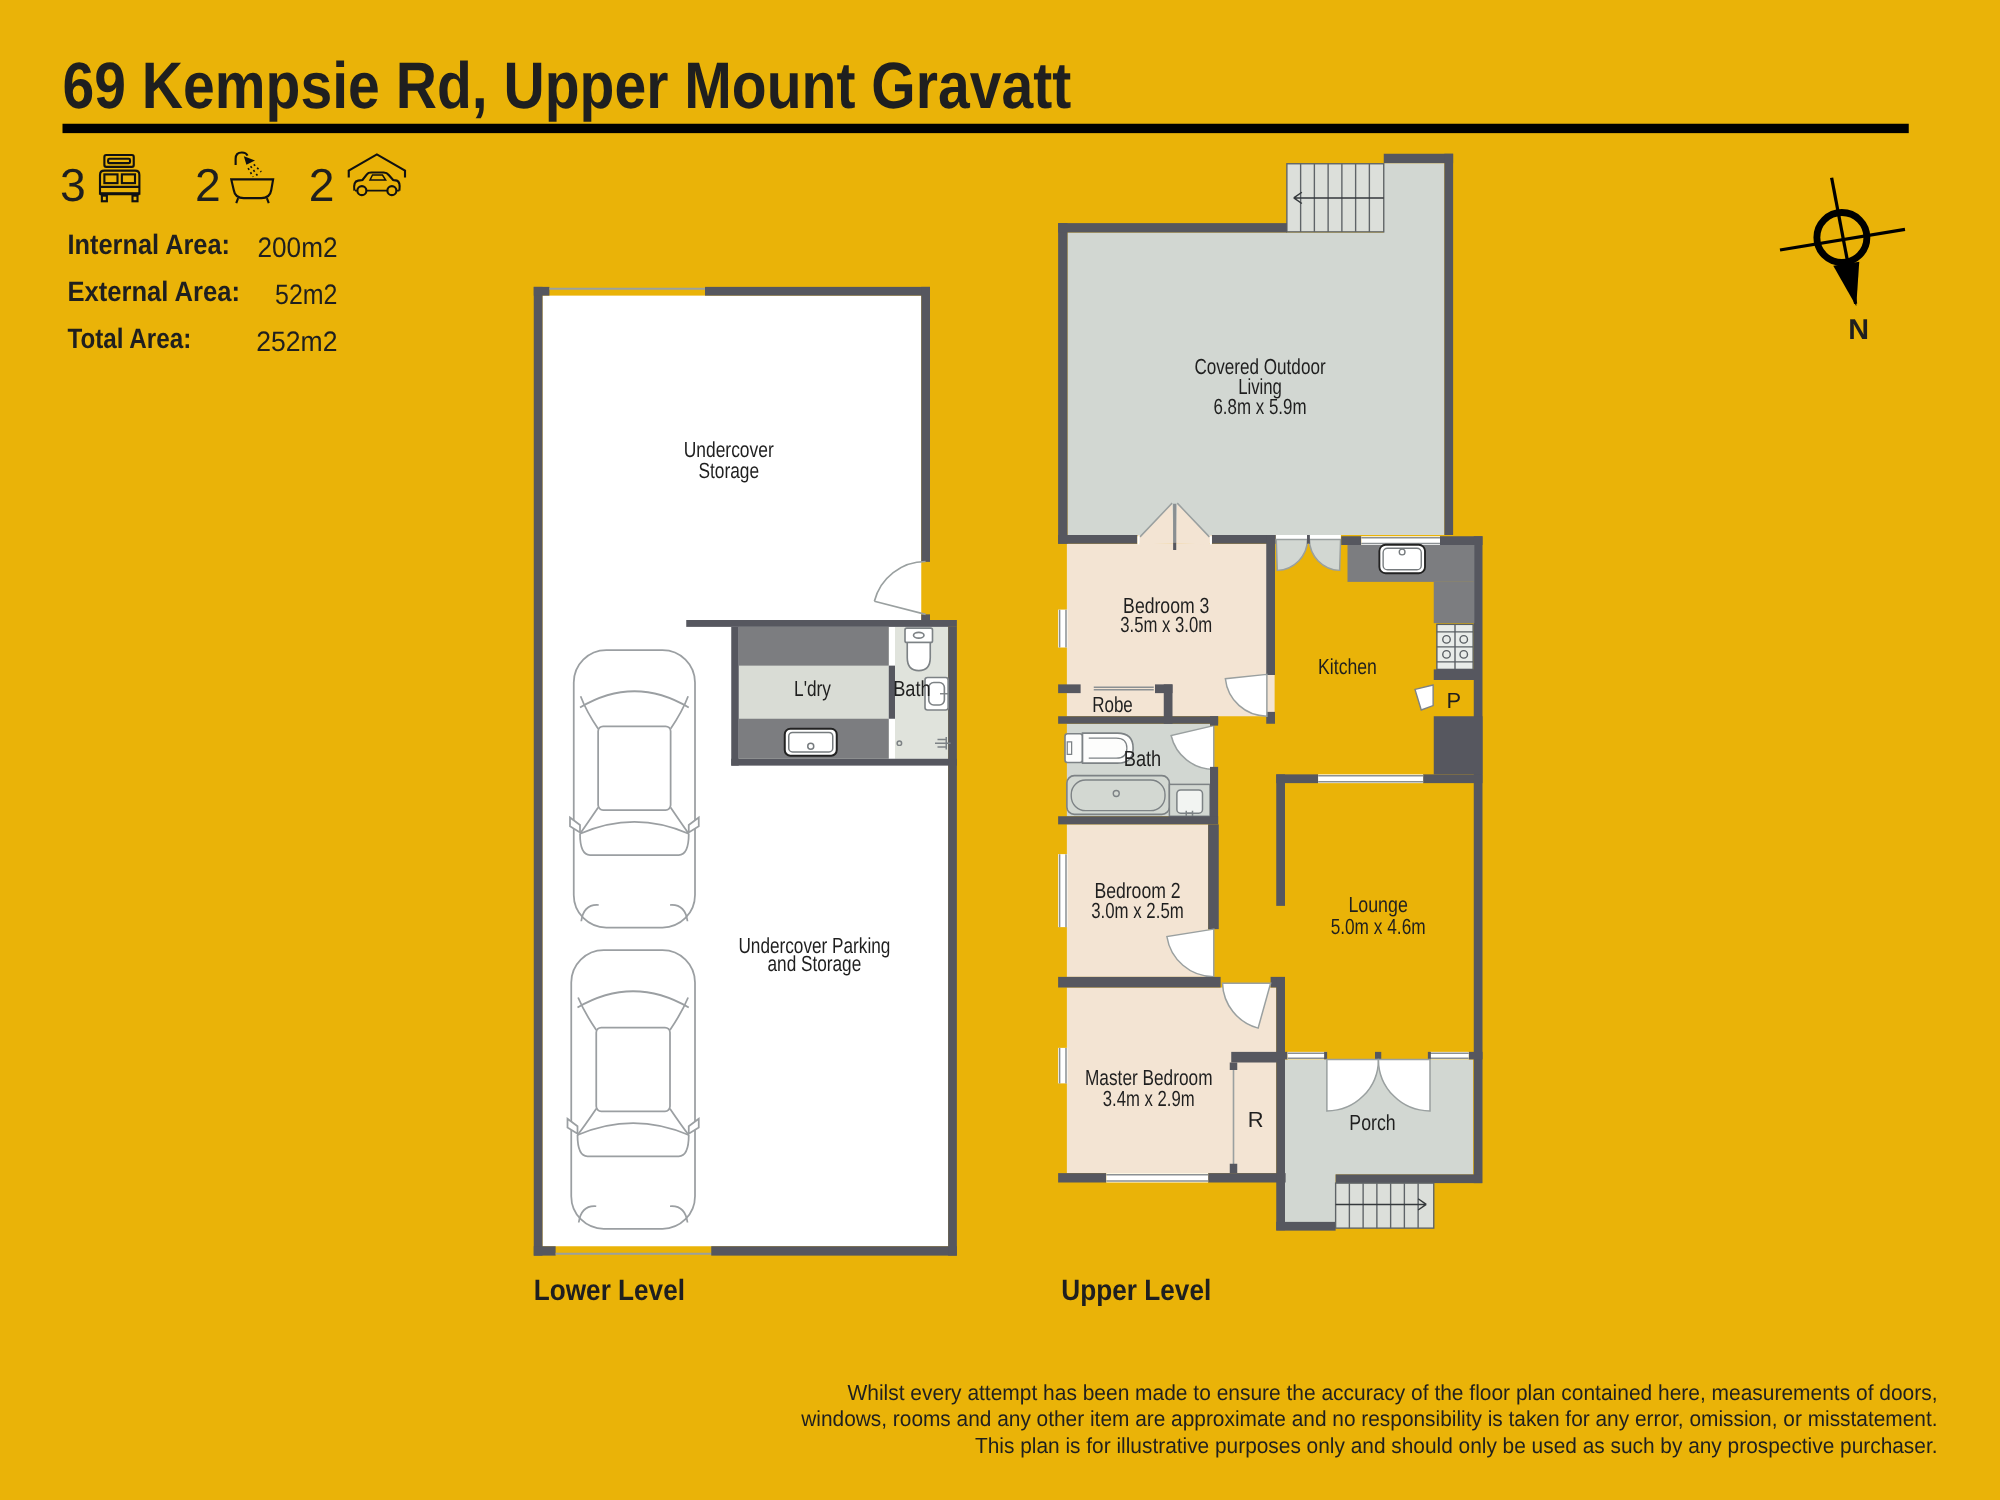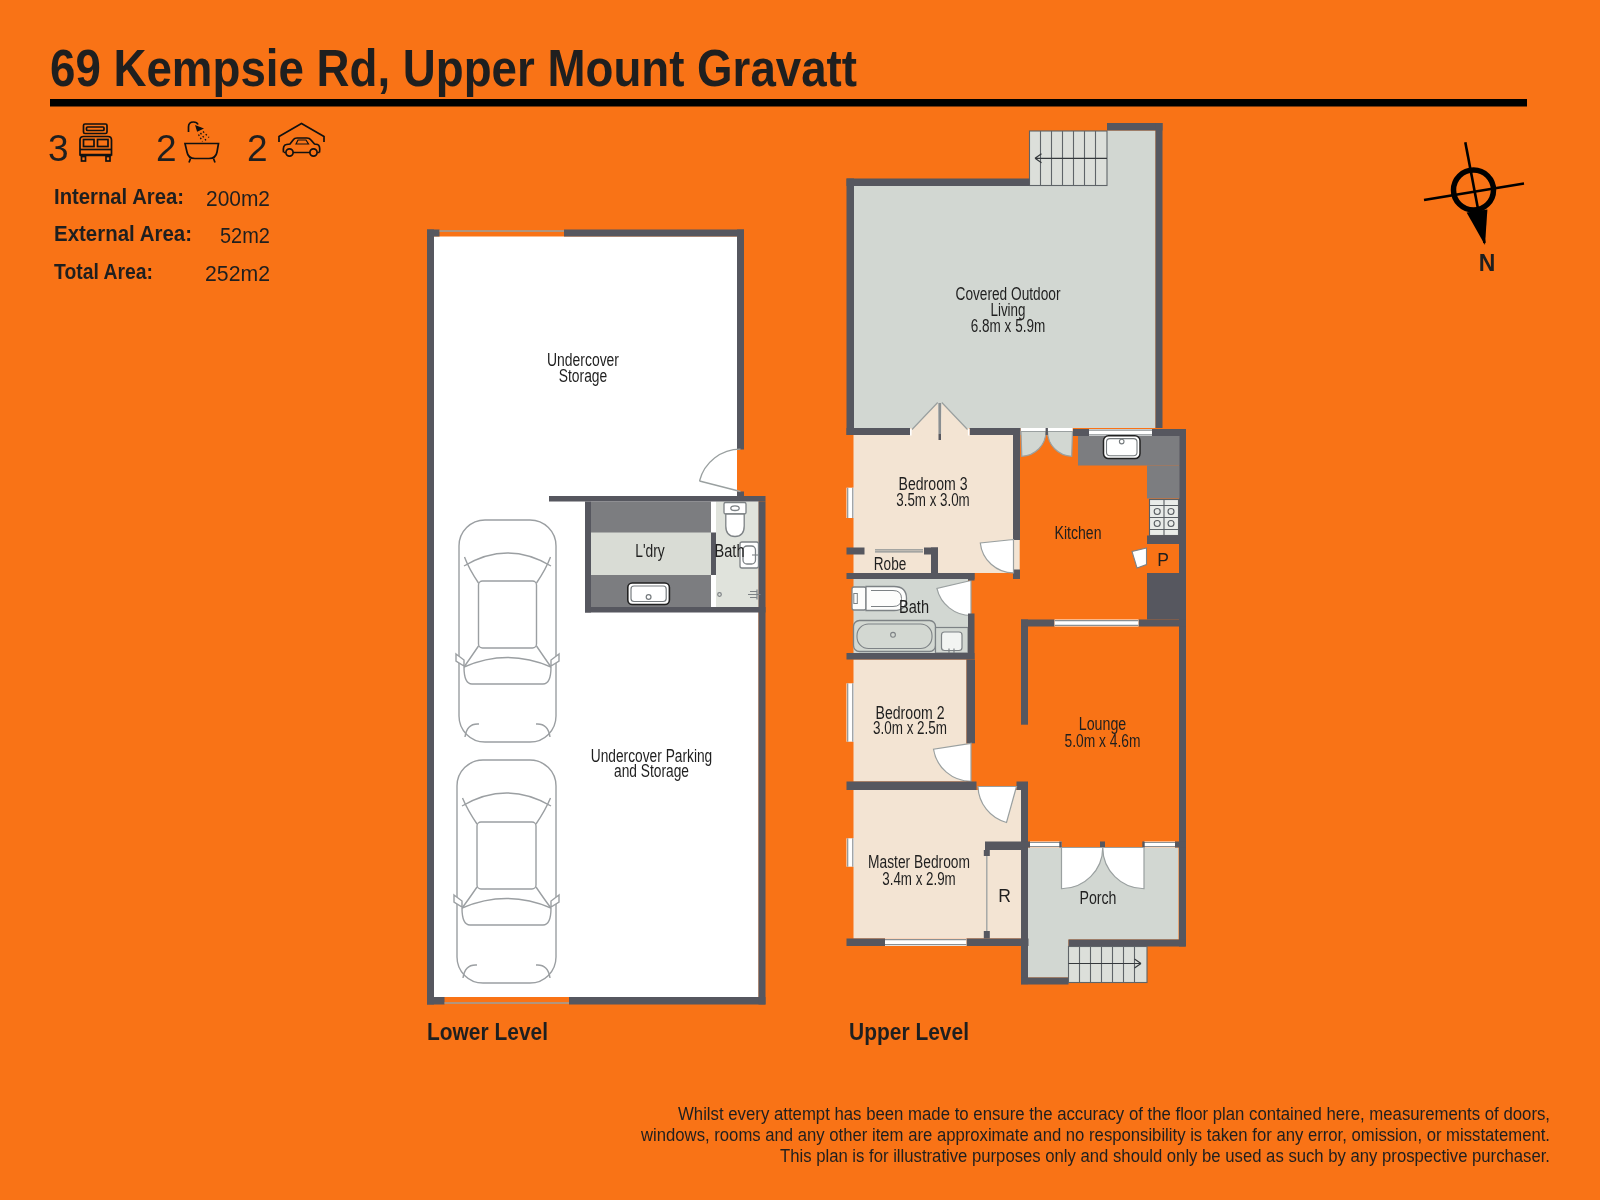--- a/index.html
+++ b/index.html
@@ -1,17 +1,17 @@
 <!DOCTYPE html>
 <html><head>
 <meta charset="utf-8">
 <style>
 html,body{margin:0;padding:0;background:#fff;}
 *{box-sizing:border-box;}
-.page{position:relative;width:1600px;height:1200px;background:#f97316;overflow:hidden;font-family:"Liberation Sans",sans-serif;}
+.page{position:relative;width:1600px;height:1200px;background:#eab308;overflow:hidden;font-family:"Liberation Sans",sans-serif;}
 text{font-family:"Liberation Sans",sans-serif;fill:#1f1f1f;}
 .rm{font-size:17.5px;}
 </style>
 </head>
 <body>
 <div class="page">
 <svg width="1600" height="1200" viewBox="0 0 1600 1200">
 
 <text x="50" y="86" font-size="52.5" font-weight="bold" fill="#000" textLength="807" lengthAdjust="spacingAndGlyphs">69 Kempsie Rd, Upper Mount Gravatt</text>
 

